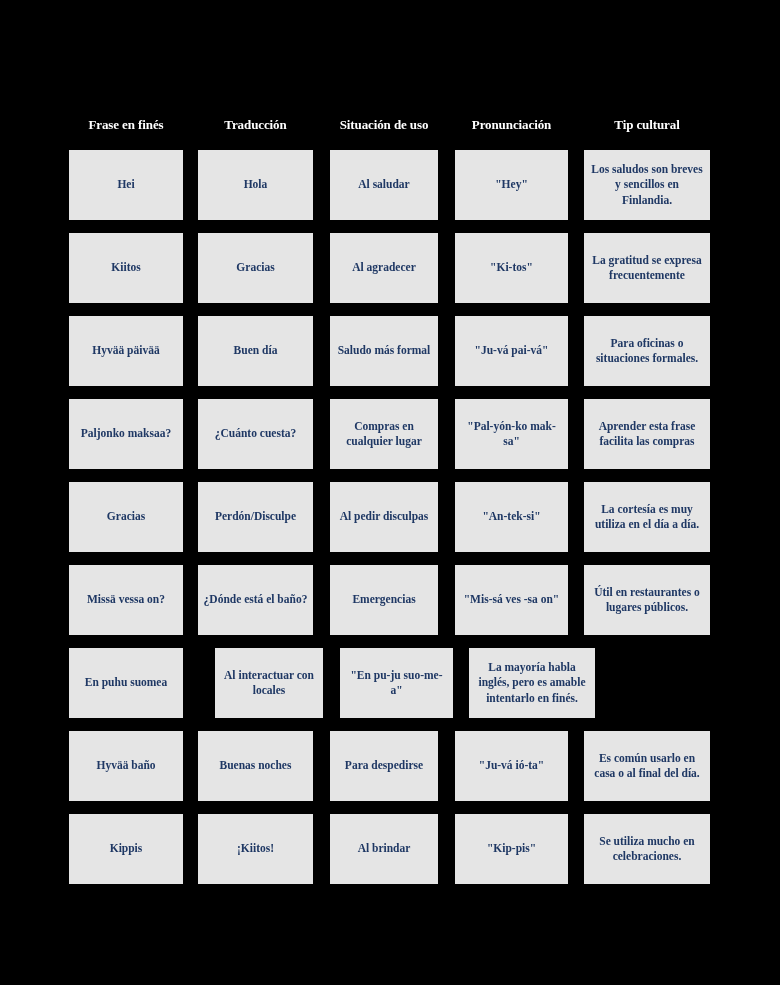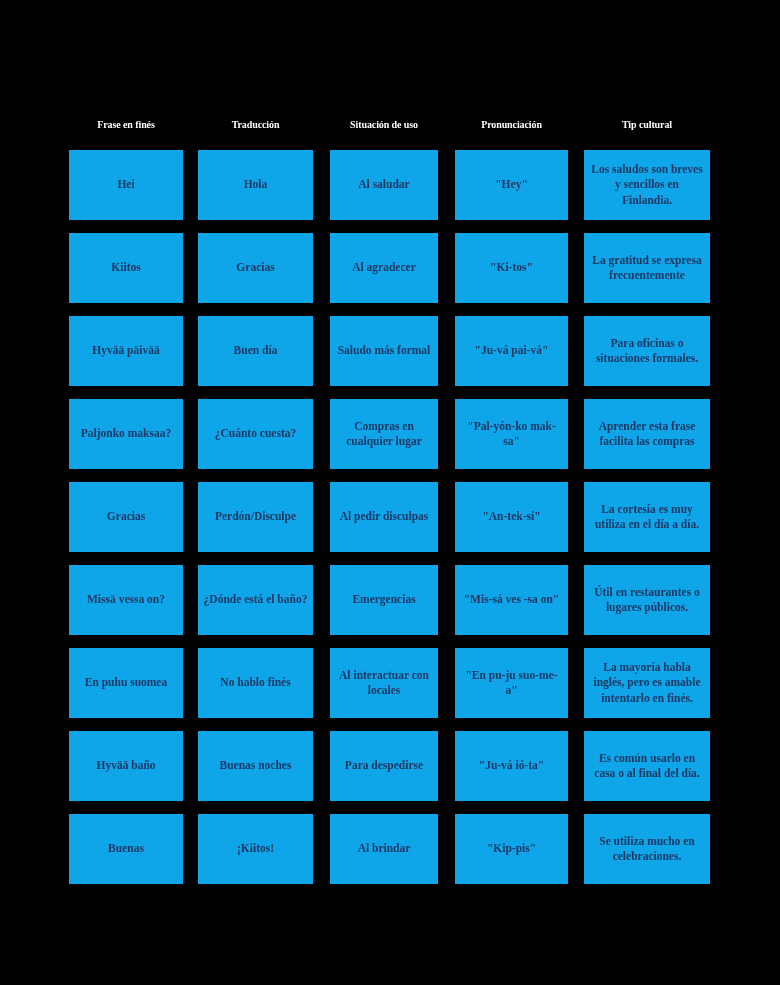--- a/index.html
+++ b/index.html
@@ -32,21 +32,21 @@
   
   .header-row {
     display: flex;
     width: 641px;
     height: 26px;
     align-items: center;
   }
   .header-cell {
     color: #ffffff;
     font-weight: bold;
-    font-size: 10px;
+    font-size: 13px;
     text-align: center;
     letter-spacing: -0.1px;
     line-height: 14px;
     white-space: nowrap;
     overflow: hidden;
     display: flex;
     align-items: center;
     justify-content: center;
   }
 
@@ -55,21 +55,21 @@
     display: flex;
     flex-direction: column;
     row-gap: 13px;
     margin-top: 12px;
   }
   .data-row {
     display: flex;
     height: 70px;
   }
   .data-cell {
-    background: #0ea5e9;
+    background: #e5e5e5;
     color: #1f3864;
     font-weight: bold;
     font-size: 11.5px;
     line-height: 15.5px;
     text-align: center;
     display: flex;
     align-items: center;
     justify-content: center;
     padding: 0 5px;
     box-sizing: border-box;
@@ -234,23 +234,20 @@
           <div class="gap-3 spacer"></div>
           <div class="data-cell col-4">
             <span>Útil en restaurantes o lugares públicos.</span>
           </div>
         </div>
         <div class="data-row">
           <div class="data-cell col-0">
             <span>En puhu suomea</span>
           </div>
           <div class="gap-0 spacer"></div>
-          <div class="data-cell col-1">
-            <span>No hablo finés</span>
-          </div>
           <div class="gap-1 spacer"></div>
           <div class="data-cell col-2">
             <span>Al interactuar con locales</span>
           </div>
           <div class="gap-2 spacer"></div>
           <div class="data-cell col-3">
             <span>"En pu-ju suo-me-a"</span>
           </div>
           <div class="gap-3 spacer"></div>
           <div class="data-cell col-4">
@@ -273,21 +270,21 @@
           <div class="data-cell col-3">
             <span>"Ju-vá ió-ta"</span>
           </div>
           <div class="gap-3 spacer"></div>
           <div class="data-cell col-4">
             <span>Es común usarlo en casa o al final del día.</span>
           </div>
         </div>
         <div class="data-row">
           <div class="data-cell col-0">
-            <span>Buenas</span>
+            <span>Kippis</span>
           </div>
           <div class="gap-0 spacer"></div>
           <div class="data-cell col-1">
             <span>¡Kiitos!</span>
           </div>
           <div class="gap-1 spacer"></div>
           <div class="data-cell col-2">
             <span>Al brindar</span>
           </div>
           <div class="gap-2 spacer"></div>

